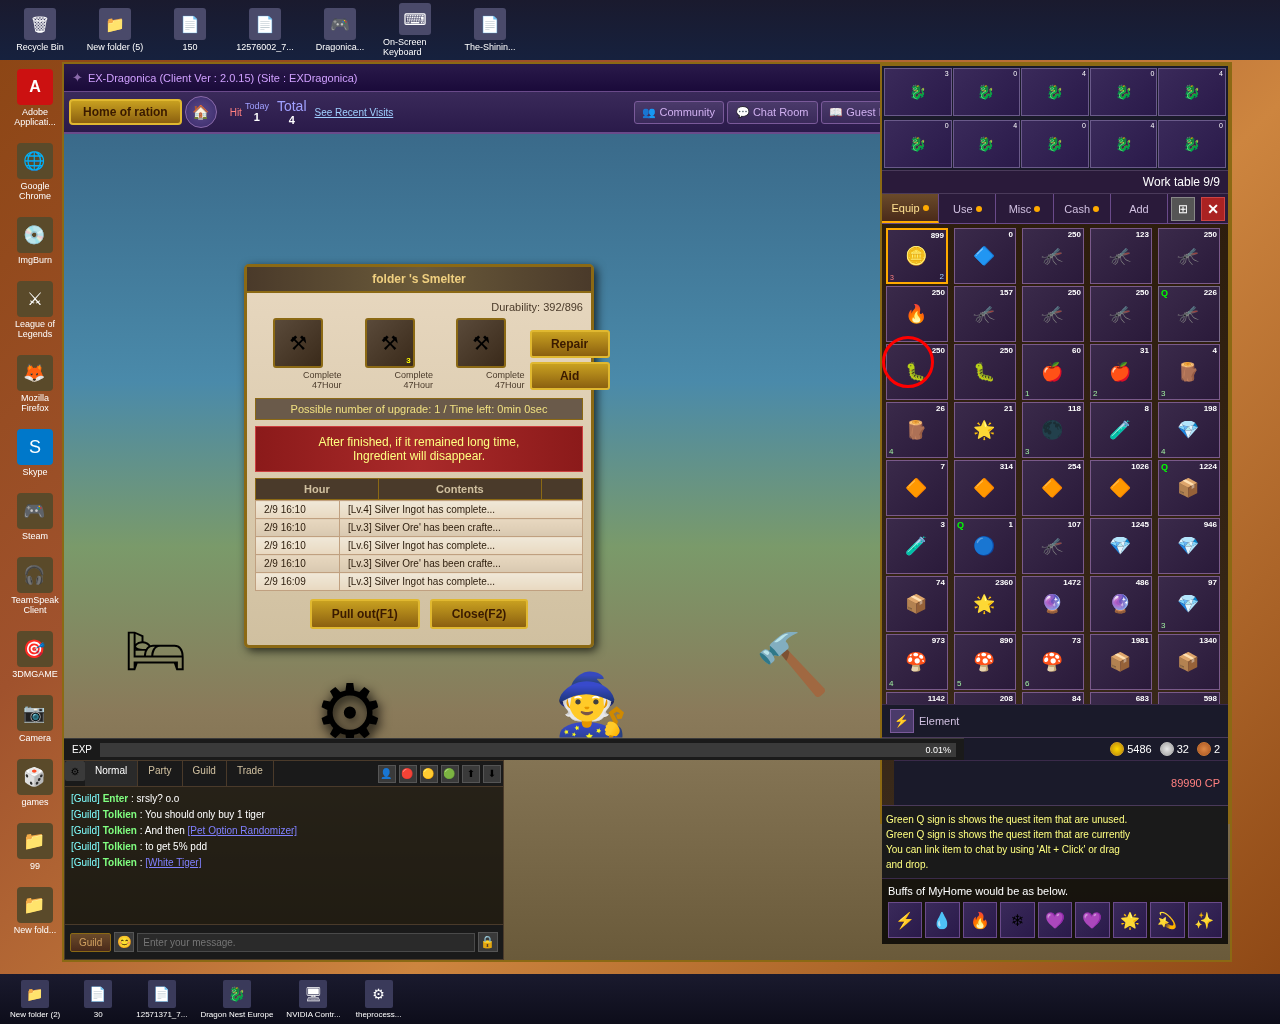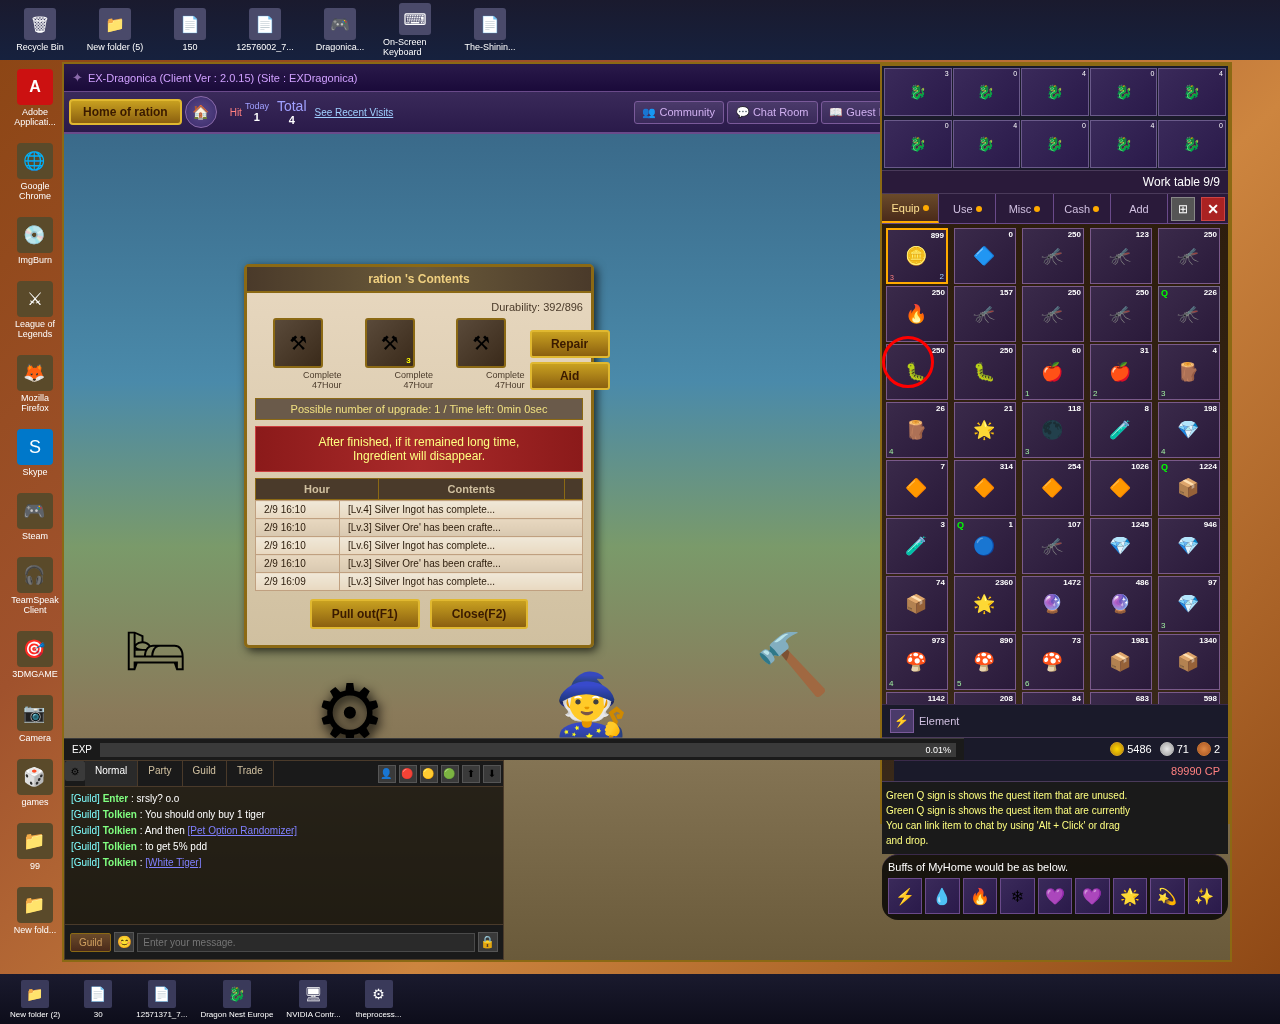--- a/index.html
+++ b/index.html
@@ -395,21 +395,21 @@
 
     
     .log-table {
       width: 100%;
       border-collapse: collapse;
     }
 
     .log-table th {
       background: #4a3a2a;
       color: #d0c0a0;
-      padding: 4px 8px;
+      padding: 4px 20px;
       font-size: 11px;
       border: 1px solid #8b6914;
     }
 
     .log-table td {
       padding: 3px 8px;
       font-size: 10px;
       color: #2a1a0a;
       border: 1px solid #c0a080;
       background: linear-gradient(to bottom, #f0e8d8, #e8d8c0);
@@ -584,21 +584,21 @@
       width: 14px;
       height: 14px;
       background: radial-gradient(circle, #e8e8e8, #a0a0a0);
       border-radius: 50%;
       border: 1px solid #c0c0c0;
     }
 
     .cp-bar {
       background: #1a1a2a;
       text-align: right;
-      padding: 4px 8px;
+      padding: 16px 8px;
       color: #ff8080;
       font-size: 11px;
       border-top: 1px solid #3a2a4a;
       margin-left: 12px;
     }
 
     .inv-tooltip {
       background: #1a1a1a;
       color: #ffff80;
       font-size: 10px;
@@ -991,21 +991,21 @@
       <div class="game-scene">
         <div class="room-bg"></div>
 
         <div class="scene-furniture">🛏</div>
         <div class="smelter-machine">⚙</div>
         <div class="character">🧙</div>
         <div class="scene-table">🔨</div>
 
         <div class="smelter-popup">
           <div class="smelter-title">
-            <span>ration 's Contents</span>
+            <span>folder 's Smelter</span>
           </div>
           <div class="smelter-body">
             <div class="durability-row">
               <span>Durability: 392/896</span>
             </div>
             <div class="crafting-slots">
               <div class="craft-slot">
                 <div class="craft-slot-box">⚒
                   <span class="craft-slot-count"></span>
                 </div>
@@ -1373,41 +1373,41 @@
           <span>Element</span>
         </div>
 
         <div class="currency-bar">
           <div class="currency-item">
             <div class="gold-coin"></div>
             <span>5486</span>
           </div>
           <div class="currency-item">
             <div class="silver-coin"></div>
-            <span>71</span>
+            <span>32</span>
           </div>
           <div class="currency-item">
             <div style="width:14px;height:14px;background:radial-gradient(circle,#dd8844,#aa5522);border-radius:50%;border:1px solid #cc7733;"></div>
             <span>2</span>
           </div>
         </div>
 
         <div class="cp-bar">
           <span>89990 CP</span>
         </div>
 
         <div class="inv-tooltip">
           <div>Green Q sign is shows the quest item that are unused.</div>
           <div>Green Q sign is shows the quest item that are currently</div>
           <div>You can link item to chat by using 'Alt + Click' or drag</div>
           <div>and drop.</div>
         </div>
 
 
-        <div style="background:rgba(0,0,0,0.8);padding:6px;border-top:1px solid #3a2a4a;border-radius:16px;">
+        <div style="background:rgba(0,0,0,0.8);padding:6px;border-top:1px solid #3a2a4a;">
           <div style="color:white;font-size:11px;margin-bottom:5px;">Buffs of MyHome would be as below.</div>
           <div style="display:flex;gap:3px;">
             <div class="buff-icon">⚡</div>
             <div class="buff-icon">💧</div>
             <div class="buff-icon">🔥</div>
             <div class="buff-icon">❄</div>
             <div class="buff-icon">💜</div>
             <div class="buff-icon">💜</div>
             <div class="buff-icon">🌟</div>
             <div class="buff-icon">💫</div>

